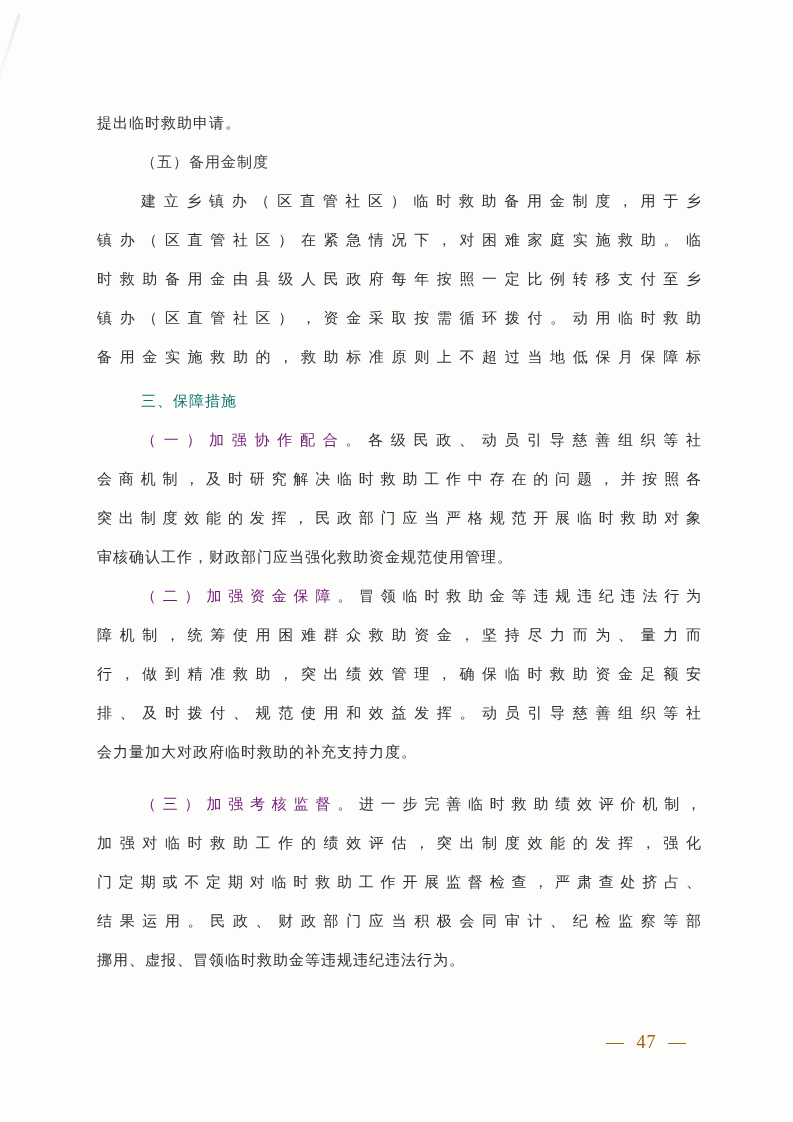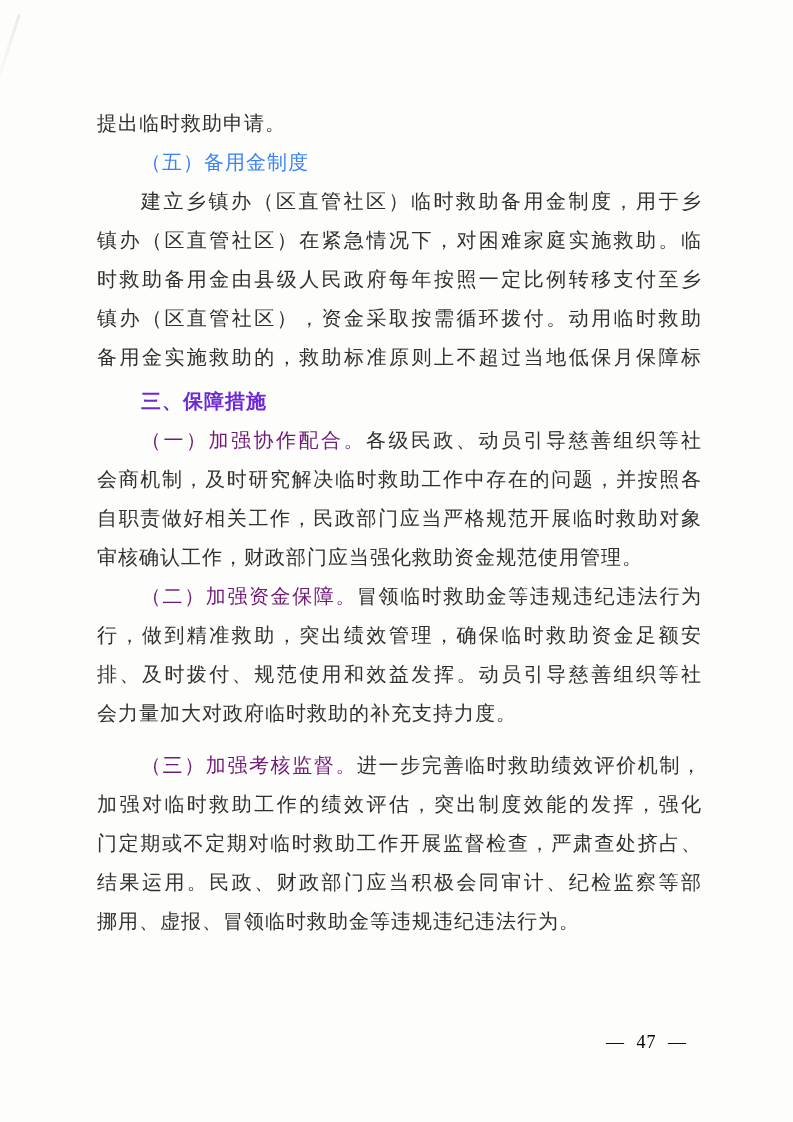--- a/index.html
+++ b/index.html
@@ -29,58 +29,58 @@
   }
   .content {
     position: absolute;
     left: 97px;
     top: 104px;
     width: 604px;
   }
   .line {
     min-height: 39px;
     line-height: 39px;
-    font-size: 20px;
+    font-size: 15px;
     color: #30302e;
     white-space: nowrap;
   }
   .line:not(.fill) {
     letter-spacing: 1px;
   }
   .fill {
     white-space: normal;
     text-align: justify;
     text-align-last: justify;
   }
   .indent {
     text-indent: 44px;
   }
   .heading {
-    font-weight: 700;
-    color: #6d28d9;
+    font-weight: 400;
+    color: #0f766e;
   }
   .kai {
-    color: #3b82f6;
+    color: #404040;
   }
   .lead {
     color: #701a75;
   }
   .sec-gap {
     margin-top: 5px;
   }
   .para3-gap {
     margin-top: 13px;
   }
   .footer {
     position: absolute;
     top: 1031px;
     right: 106px;
     font-size: 18px;
     line-height: 22px;
-    color: #000000;
+    color: #a16207;
     letter-spacing: 1px;
     word-spacing: 6px;
     font-family: "Liberation Serif", "DejaVu Serif", serif;
   }
 </style>
 </head>
 <body>
 
 <div class="page">
 
@@ -97,26 +97,27 @@
     <div class="line fill">时救助备用金由县级人民政府每年按照一定比例转移支付至乡</div>
     <div class="line fill">镇办（区直管社区），资金采取按需循环拨付。动用临时救助</div>
     <div class="line fill">备用金实施救助的，救助标准原则上不超过当地低保月保障标</div>
 
     <h2 class="line indent heading sec-gap" style="margin-bottom:0;">三、保障措施</h2>
 
     <div class="line indent fill">
       <span class="lead">（一）加强协作配合。</span><span>各级民政、动员引导慈善组织等社</span>
     </div>
     <div class="line fill">会商机制，及时研究解决临时救助工作中存在的问题，并按照各</div>
-    <div class="line fill">自职责做好相关工作，民政部门应当严格规范开展临时救助对象</div>
+    <div class="line fill">突出制度效能的发挥，民政部门应当严格规范开展临时救助对象</div>
     <div class="line">审核确认工作，财政部门应当强化救助资金规范使用管理。</div>
 
     <div class="line indent fill">
       <span class="lead">（二）加强资金保障。</span><span>冒领临时救助金等违规违纪违法行为</span>
     </div>
+    <div class="line fill">障机制，统筹使用困难群众救助资金，坚持尽力而为、量力而</div>
     <div class="line fill">行，做到精准救助，突出绩效管理，确保临时救助资金足额安</div>
     <div class="line fill">排、及时拨付、规范使用和效益发挥。动员引导慈善组织等社</div>
     <div class="line">会力量加大对政府临时救助的补充支持力度。</div>
 
     <div class="line indent fill para3-gap">
       <span class="lead">（三）加强考核监督。</span><span>进一步完善临时救助绩效评价机制，</span>
     </div>
     <div class="line fill">加强对临时救助工作的绩效评估，突出制度效能的发挥，强化</div>
     <div class="line fill">门定期或不定期对临时救助工作开展监督检查，严肃查处挤占、</div>
     <div class="line fill">结果运用。民政、财政部门应当积极会同审计、纪检监察等部</div>

